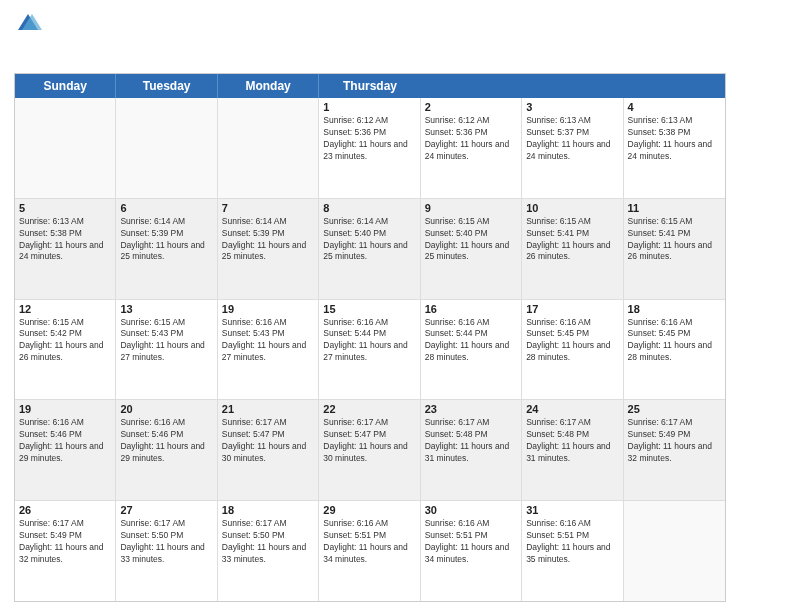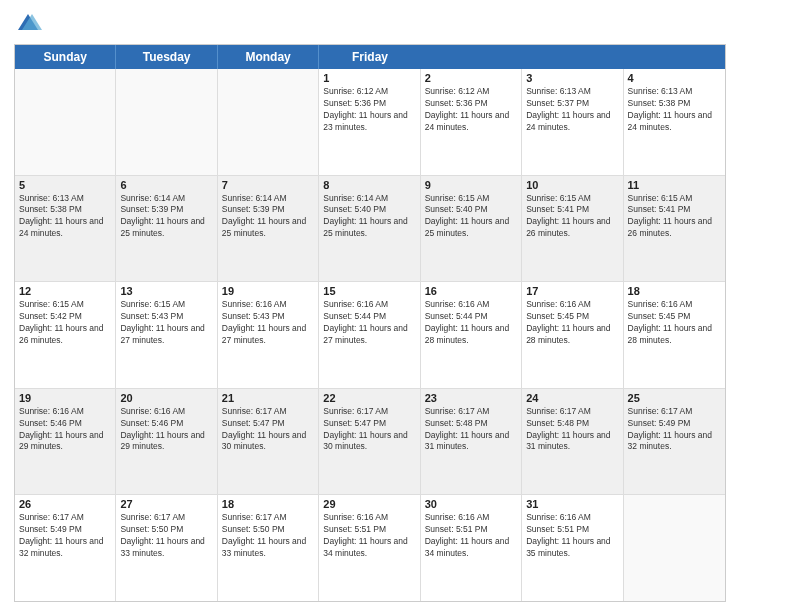--- a/index.html
+++ b/index.html
@@ -9,20 +9,21 @@
       font-family: Arial, sans-serif;
       background: #fff;
       overflow: hidden;
     }
     .page {
       width: 752px;
       height: 612px;
       padding: 10px 26px 10px 14px;
       display: flex;
       flex-direction: column;
+      gap: 29px;
     }
     .header {
       display: flex;
       align-items: flex-start;
       justify-content: space-between;
       margin-bottom: 6px;
     }
     .logo {
       display: flex;
       align-items: center;
@@ -135,21 +136,21 @@
       <div class="title-month"></div>
       <div class="title-location"></div>
     </div>
   </div>
 
   <div class="calendar">
     <div class="cal-header-row">
     <div class="cal-header-cell">Sunday</div>
         <div class="cal-header-cell">Tuesday</div>
         <div class="cal-header-cell">Monday</div>
-        <div class="cal-header-cell">Friday</div>
+        <div class="cal-header-cell">Thursday</div>
       </div>
     <div class="cal-body">
     <div class="cal-row">
           <div class="cal-cell empty"></div>
           <div class="cal-cell empty"></div>
           <div class="cal-cell empty"></div>
           <div class="cal-cell">
             <span class="day-num">1</span>
             <div class="cell-text" style="white-space: pre-wrap;">Sunrise: 6:12 AM
 Sunset: 5:36 PM

